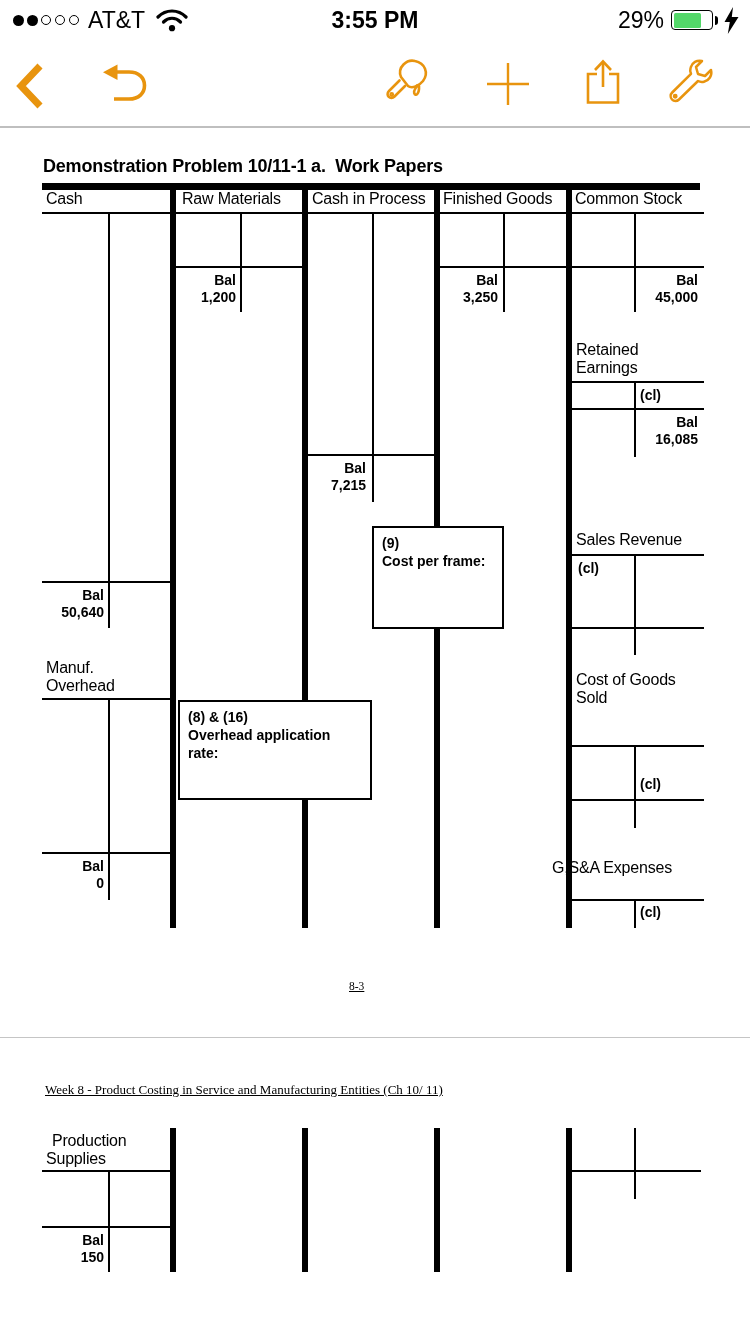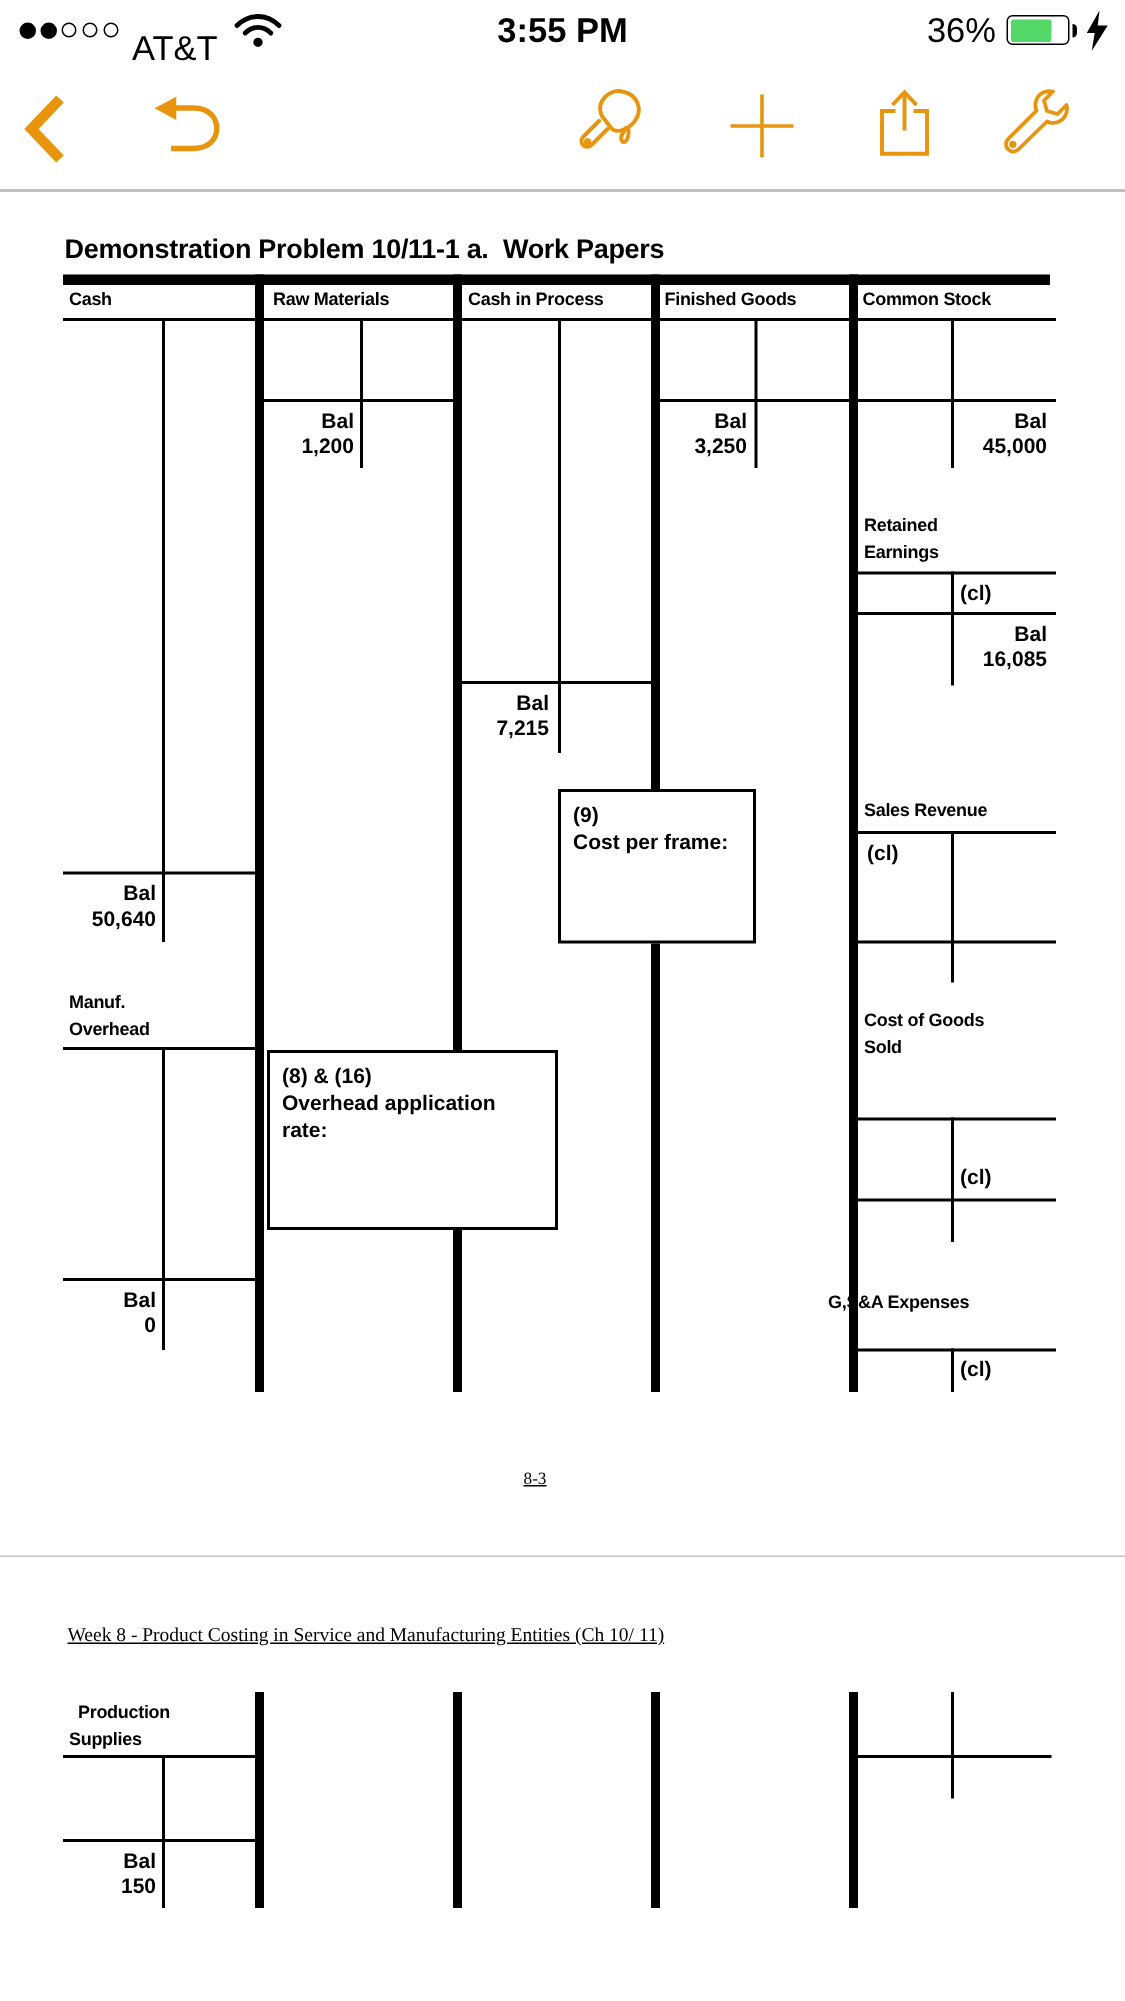--- a/index.html
+++ b/index.html
@@ -11,51 +11,51 @@
   .dot{position:absolute;top:15px;width:11px;height:11px;border-radius:50%;}
   .dot.filled{background:#000;}
   .dot.hollow{border:1.5px solid #000;width:8px;height:8px;}
   
   .tb-btn{position:absolute;background:none;border:none;padding:0;cursor:pointer;}
   
   .hl{position:absolute;height:2px;background:#000;}
   .vl{position:absolute;width:2px;background:#000;}
   .bar{position:absolute;width:6px;background:#000;z-index:2;}
   .hbar{position:absolute;height:7px;background:#000;z-index:2;}
-  .hdr{position:absolute;font-weight:bold;font-size:12px;line-height:18px;white-space:nowrap;letter-spacing:-0.2px;}
+  .hdr{position:absolute;font-weight:normal;font-size:16px;line-height:18px;white-space:nowrap;letter-spacing:-0.2px;}
   .bal{position:absolute;font-weight:bold;font-size:14px;line-height:17px;text-align:right;white-space:nowrap;}
   .cl{position:absolute;font-weight:bold;font-size:14px;line-height:17px;white-space:nowrap;}
   .note-box{position:absolute;border:2px solid #000;background:#fff;z-index:5;
             font-weight:bold;font-size:14px;line-height:18px;padding:6px 0 0 8px;box-sizing:border-box;}
   .serif{font-family:"Liberation Serif",serif;text-decoration:underline;}
   .title{position:absolute;font-weight:bold;font-size:18px;white-space:nowrap;letter-spacing:-0.2px;}
 </style>
 </head>
 <body>
 
 <div id="screen">
 
   <div>
     <span>
       <span class="dot filled" style="left:13px;"></span>
       <span class="dot filled" style="left:27px;"></span>
       <span class="dot hollow" style="left:41px;"></span>
       <span class="dot hollow" style="left:55px;"></span>
       <span class="dot hollow" style="left:69px;"></span>
     </span>
-    <span class="abs sb-text" style="left:88px;top:19px;">AT&amp;T</span>
+    <span class="abs sb-text" style="left:88px;top:7px;">AT&amp;T</span>
     <span class="abs" style="left:156px;top:9px;">
       <svg width="32" height="23" viewBox="0 0 32 23">
         <path d="M2 8 C10 0 22 0 30 8" fill="none" stroke="#000" stroke-width="3.2" stroke-linecap="round"></path>
         <path d="M7.5 13 C12.5 8 19.5 8 24.5 13" fill="none" stroke="#000" stroke-width="3.2" stroke-linecap="round"></path>
         <circle cx="16" cy="19.2" r="3.1" fill="#000"></circle>
       </svg>
     </span>
     <div class="abs sb-text" style="left:0;top:7px;width:750px;text-align:center;font-weight:600;">3:55 PM</div>
-    <div class="abs sb-text" style="left:560px;top:7px;width:104px;text-align:right;">36%</div>
+    <div class="abs sb-text" style="left:560px;top:7px;width:104px;text-align:right;">29%</div>
     <span>
       <span class="abs" style="left:671px;top:10px;width:40px;height:18px;border:1.5px solid #000;border-radius:4px;"></span>
       <span class="abs" style="left:674px;top:13px;width:27px;height:15px;background:#53D769;border-radius:1.5px;"></span>
       <span class="abs" style="left:714.5px;top:16px;width:3px;height:9px;background:#000;border-radius:0 3px 3px 0;"></span>
     </span>
     <span class="abs" style="left:723px;top:7px;">
       <svg width="17" height="27" viewBox="0 0 17 27">
           <path d="M10 0 L1.5 15 H6.8 L4.8 27 L15.5 10 H8.8 Z" fill="#000"></path>
         </svg>
     </span>
@@ -221,21 +221,21 @@
       <div class="hdr" style="left:552px;top:859px;">G,S&amp;A Expenses</div>
       <div class="hl" style="left:572px;top:899px;width:132px;"></div>
       <div class="vl" style="left:634px;top:899px;height:29px;"></div>
       <div class="cl" style="left:640px;top:904px;">(cl)</div>
     </div>
 
     <div class="note-box" style="left:372px;top:526px;width:132px;height:103px;">
       <div>(9)</div>
       <div>Cost per frame:</div>
     </div>
-    <div class="note-box" style="left:178px;top:700px;width:194px;height:120px;">
+    <div class="note-box" style="left:178px;top:700px;width:194px;height:100px;">
       <div>(8) &amp; (16)</div>
       <div>Overhead application</div>
       <div>rate:</div>
     </div>
 
     <div class="abs serif" style="left:349px;top:980px;font-size:11.5px;">8-3</div>
   </div>
 
   <div class="abs" style="left:0;top:1037px;width:750px;height:1px;background:#c5c5c5;"></div>
 

